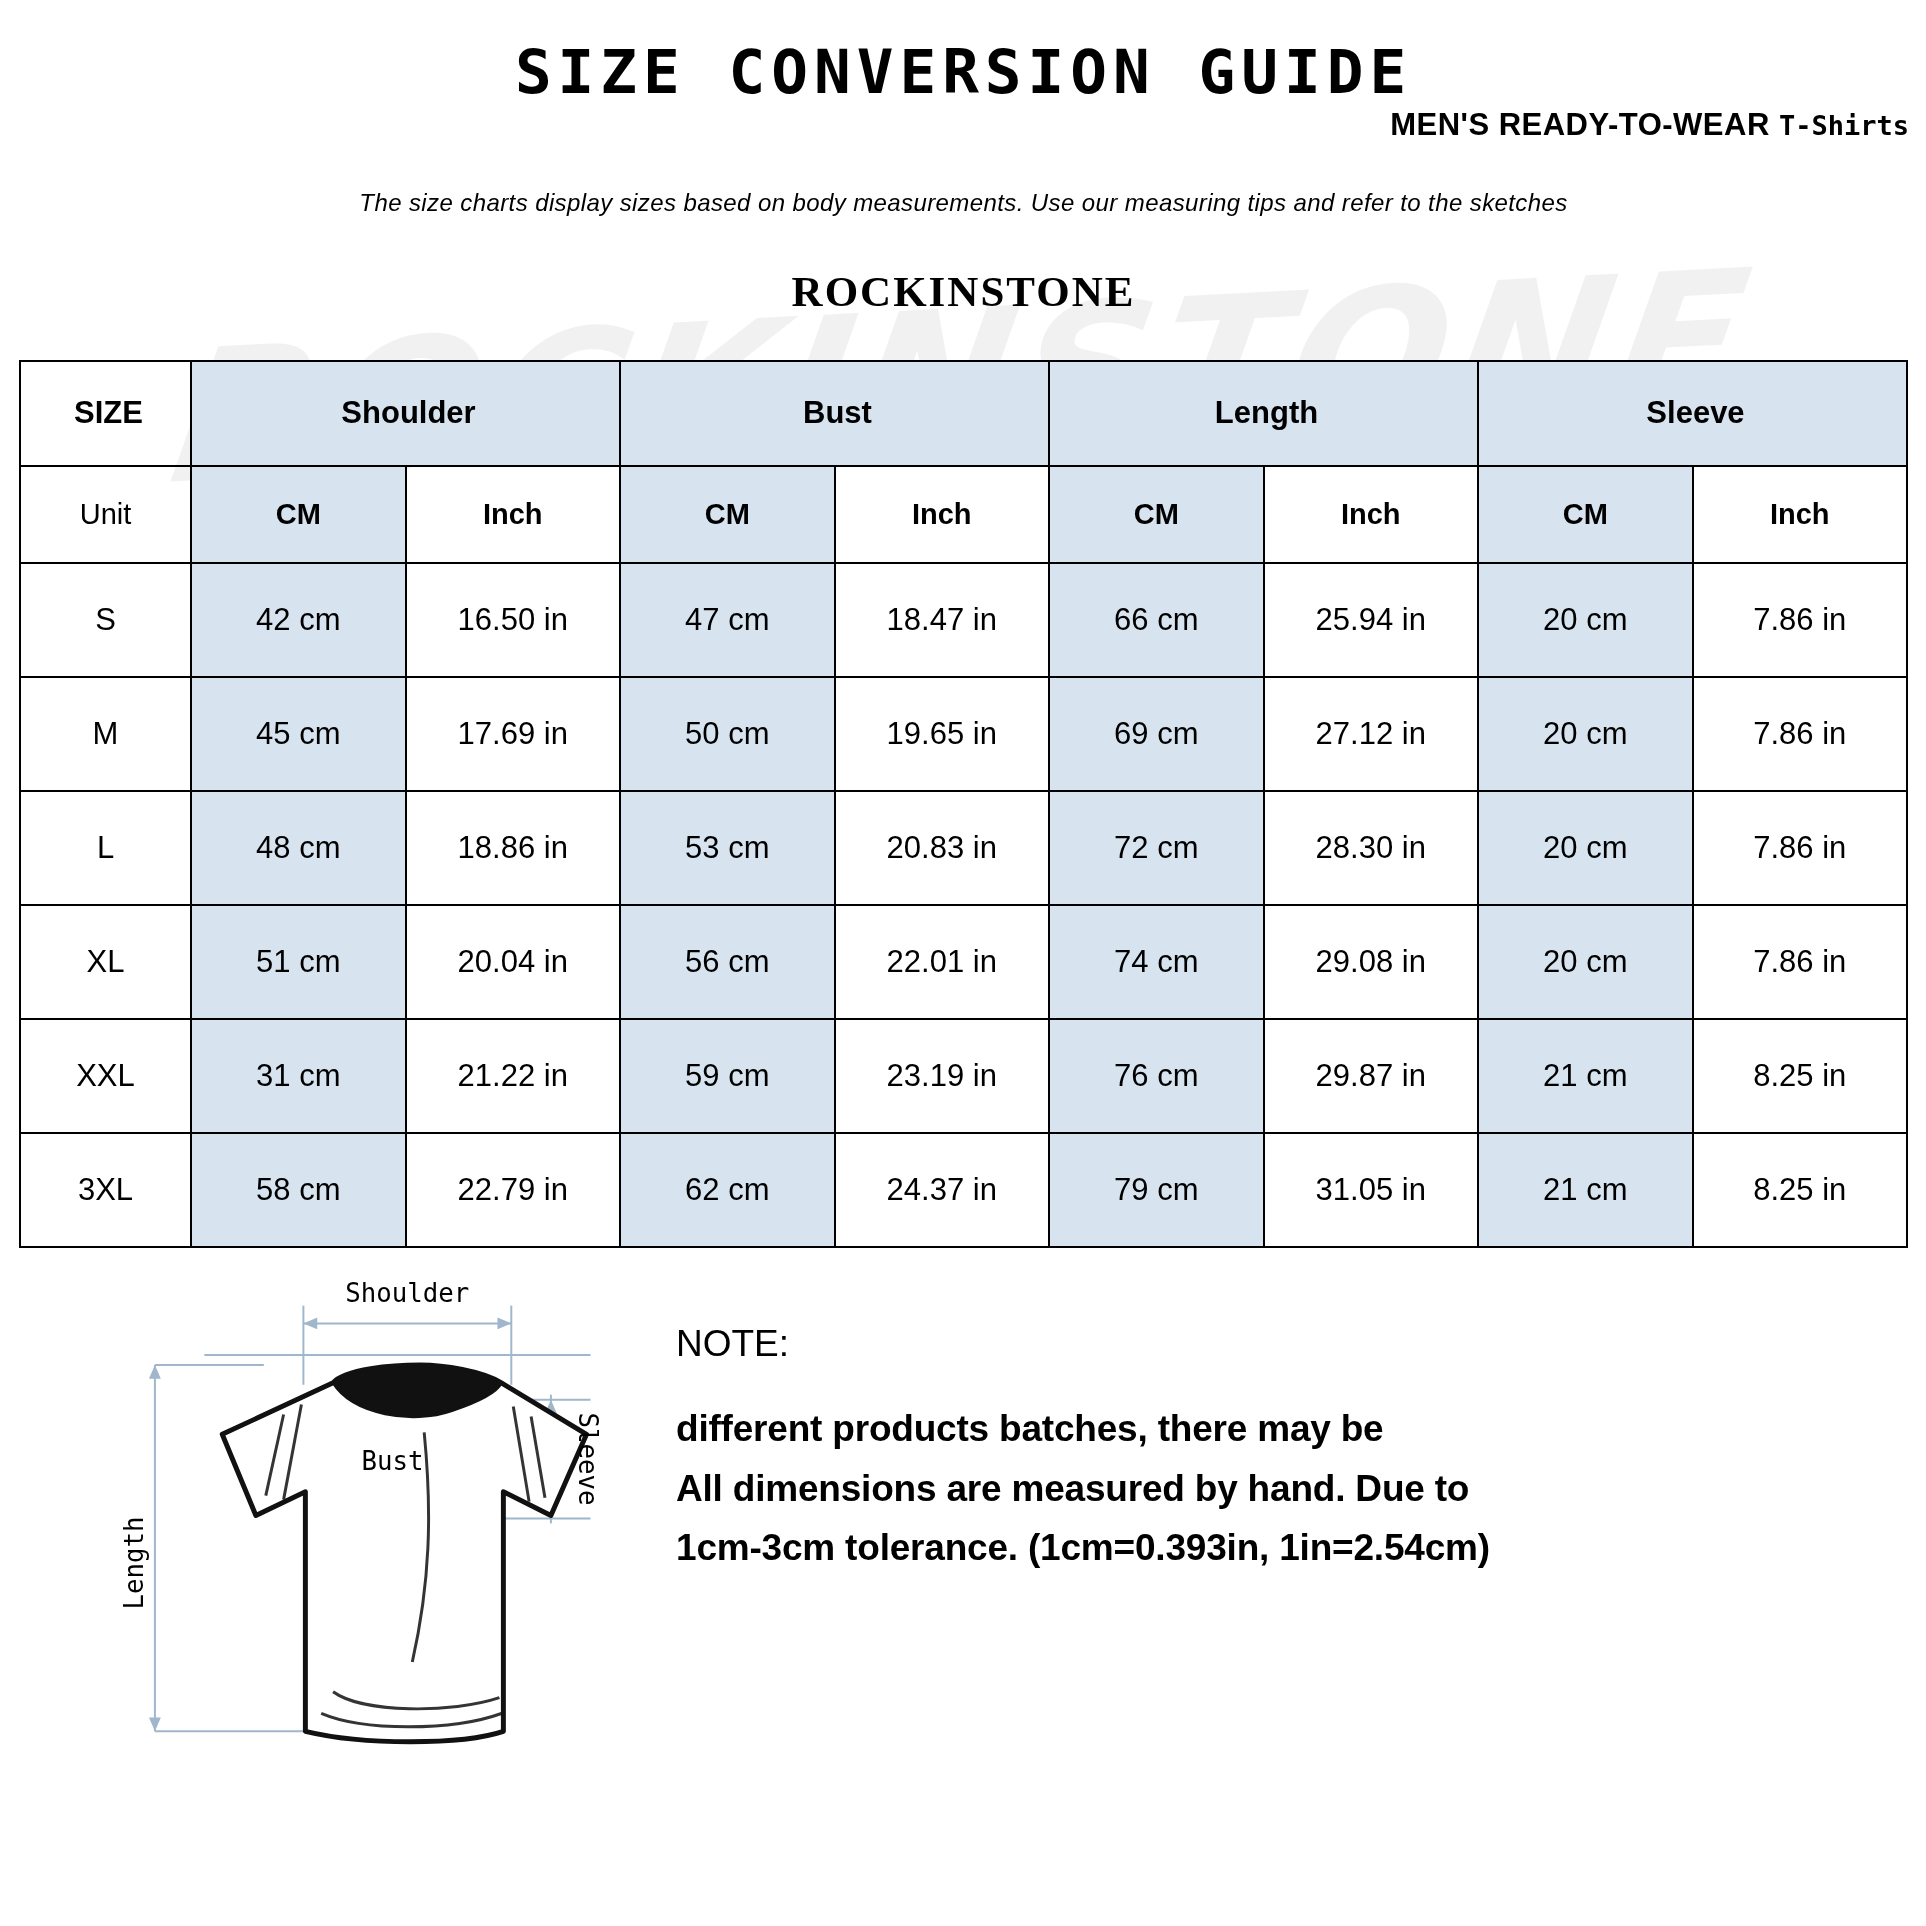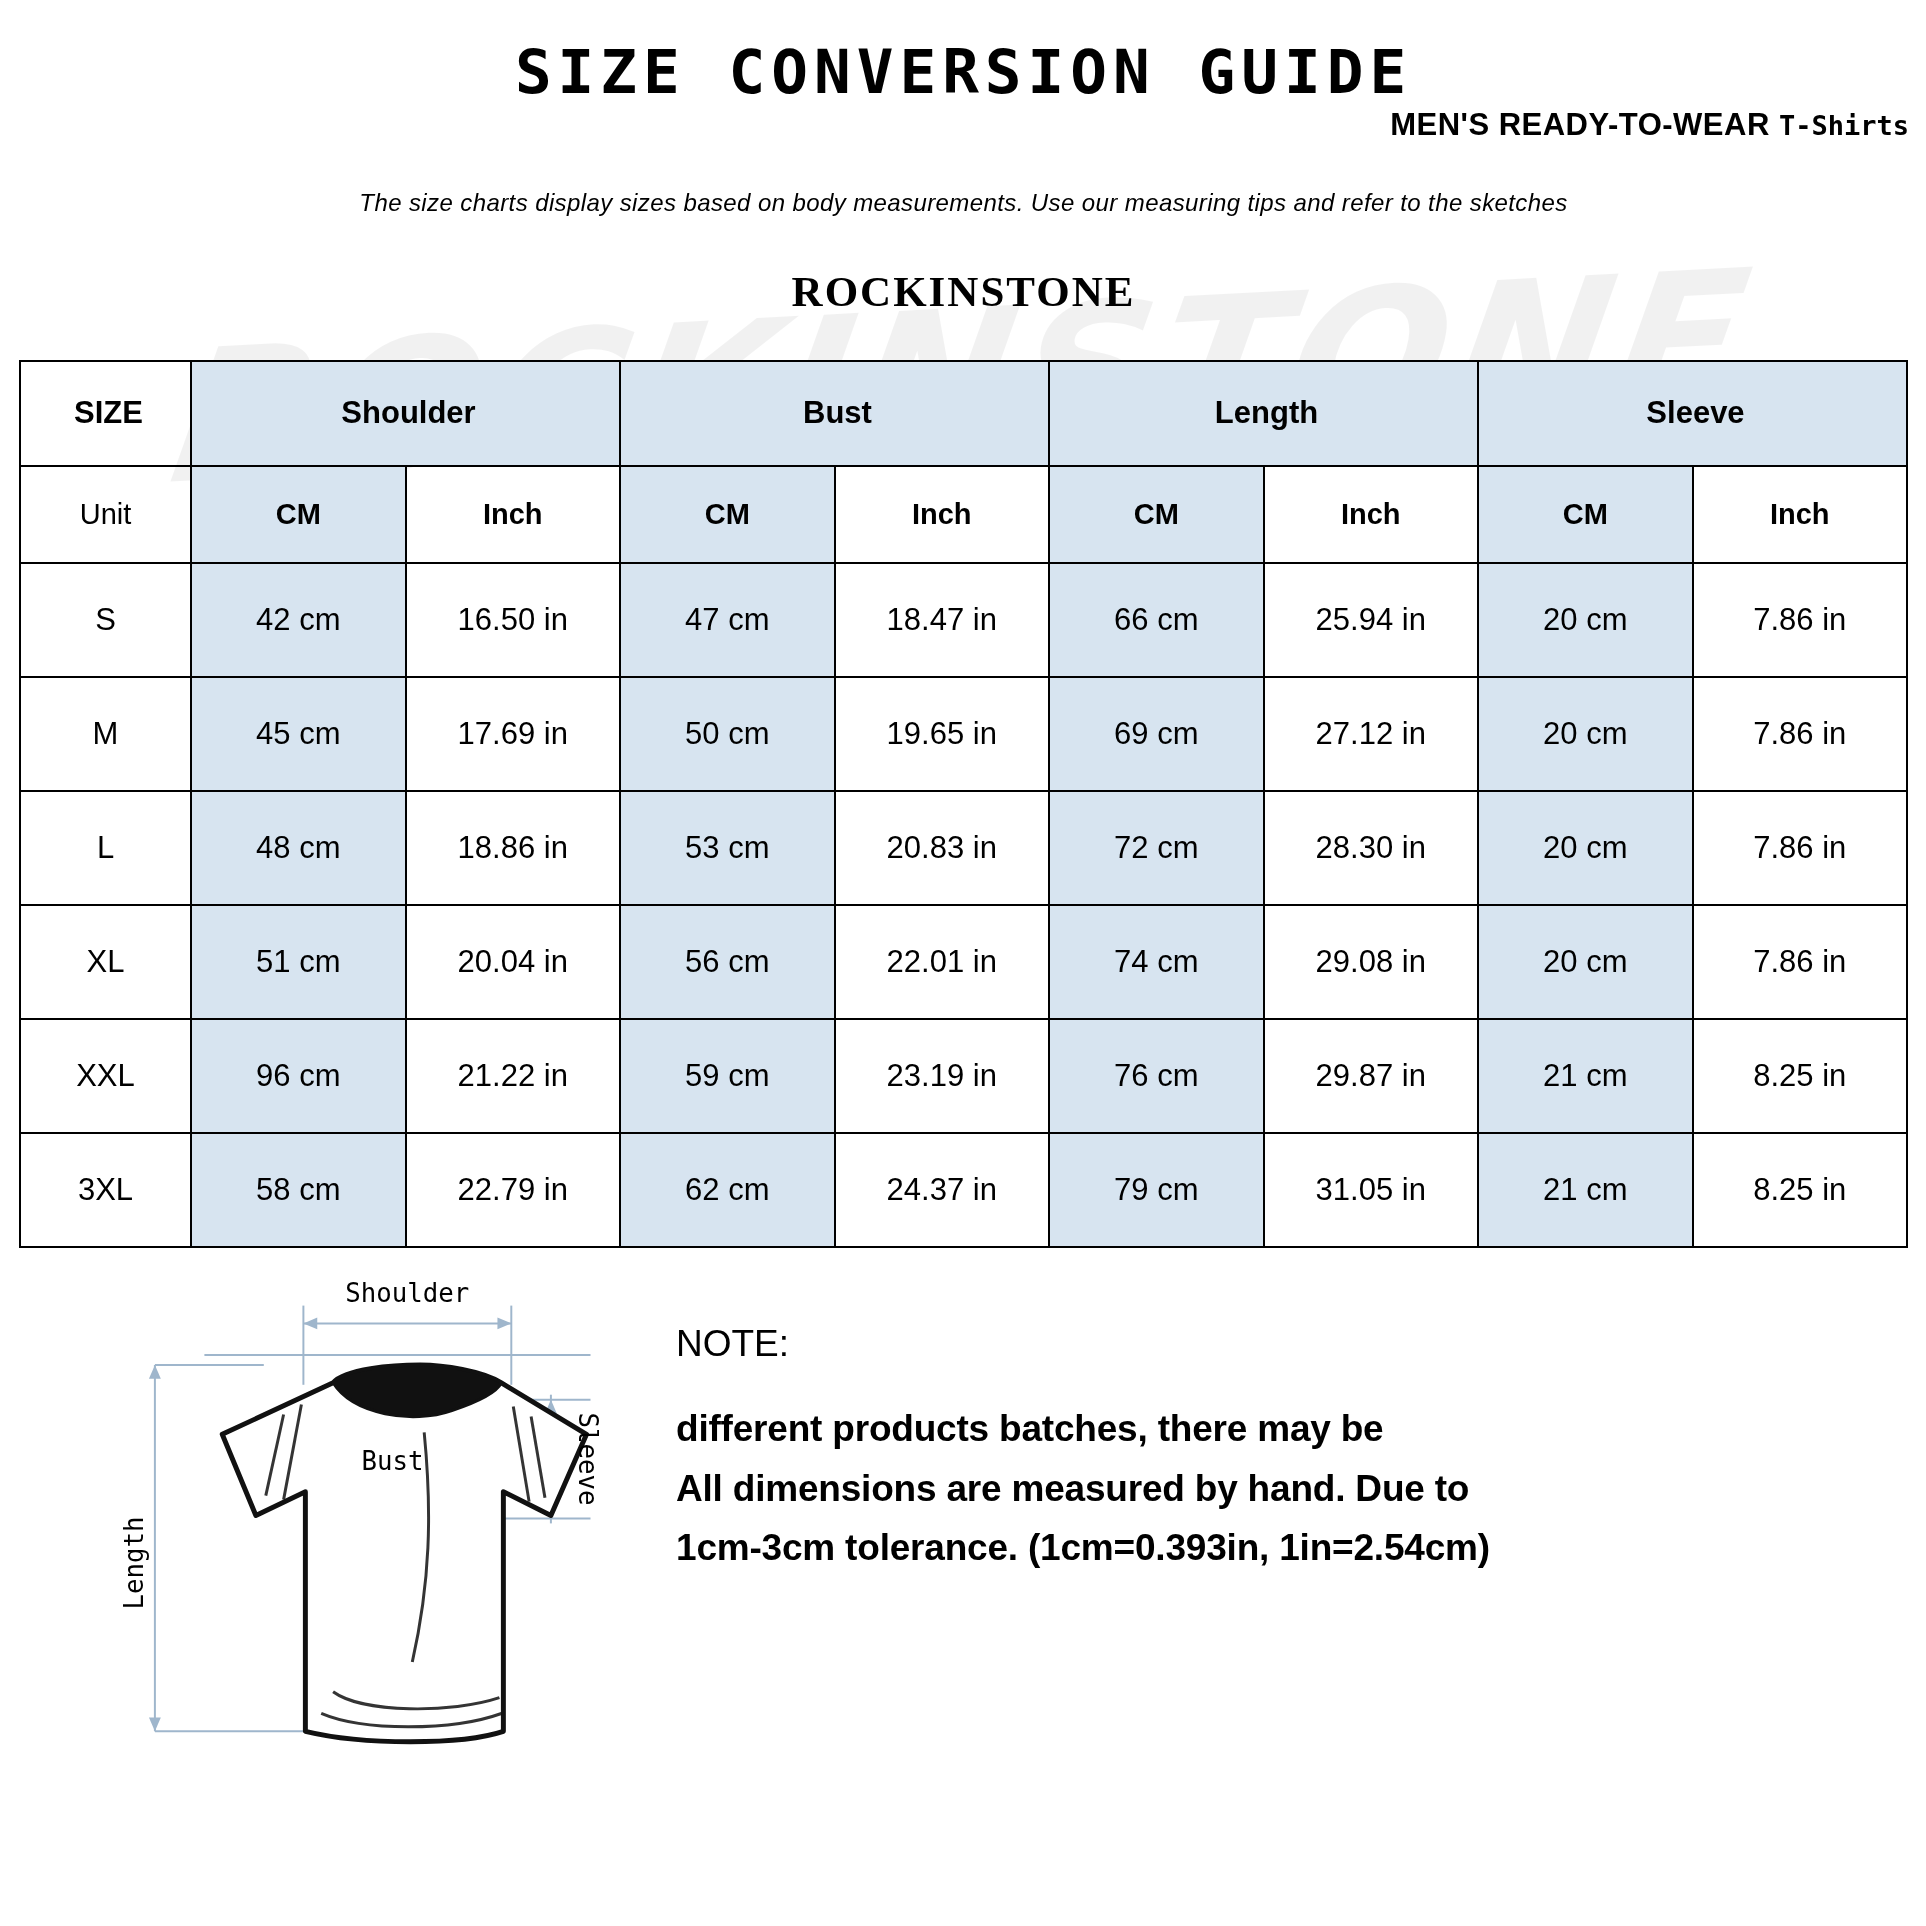--- a/index.html
+++ b/index.html
@@ -240,21 +240,21 @@
           <td>20.04 in</td>
           <td class="hl">56 cm</td>
           <td>22.01 in</td>
           <td class="hl">74 cm</td>
           <td>29.08 in</td>
           <td class="hl">20 cm</td>
           <td>7.86 in</td>
         </tr>
         <tr class="data-row">
           <td class="size-cell">XXL</td>
-          <td class="hl">96 cm</td>
+          <td class="hl">31 cm</td>
           <td>21.22 in</td>
           <td class="hl">59 cm</td>
           <td>23.19 in</td>
           <td class="hl">76 cm</td>
           <td>29.87 in</td>
           <td class="hl">21 cm</td>
           <td>8.25 in</td>
         </tr>
         <tr class="data-row">
           <td class="size-cell">3XL</td>

